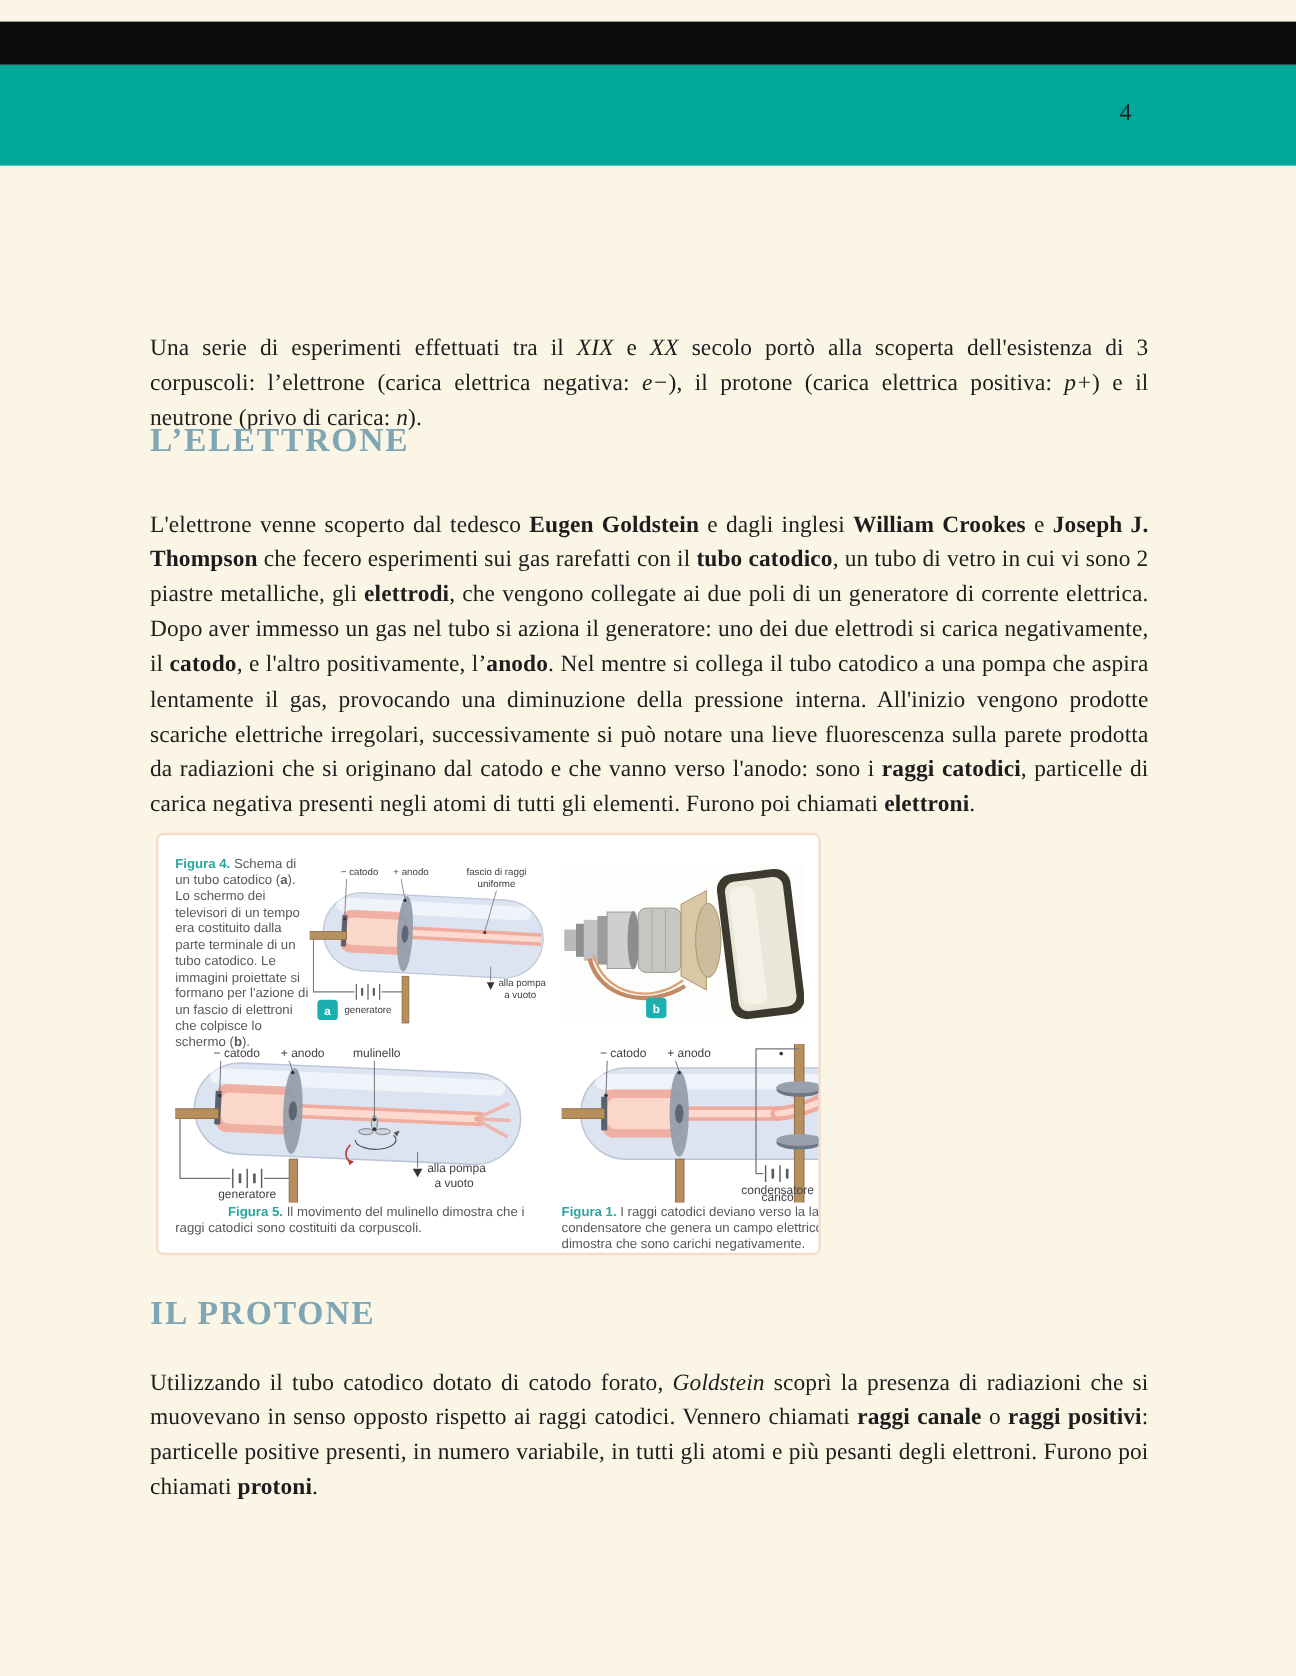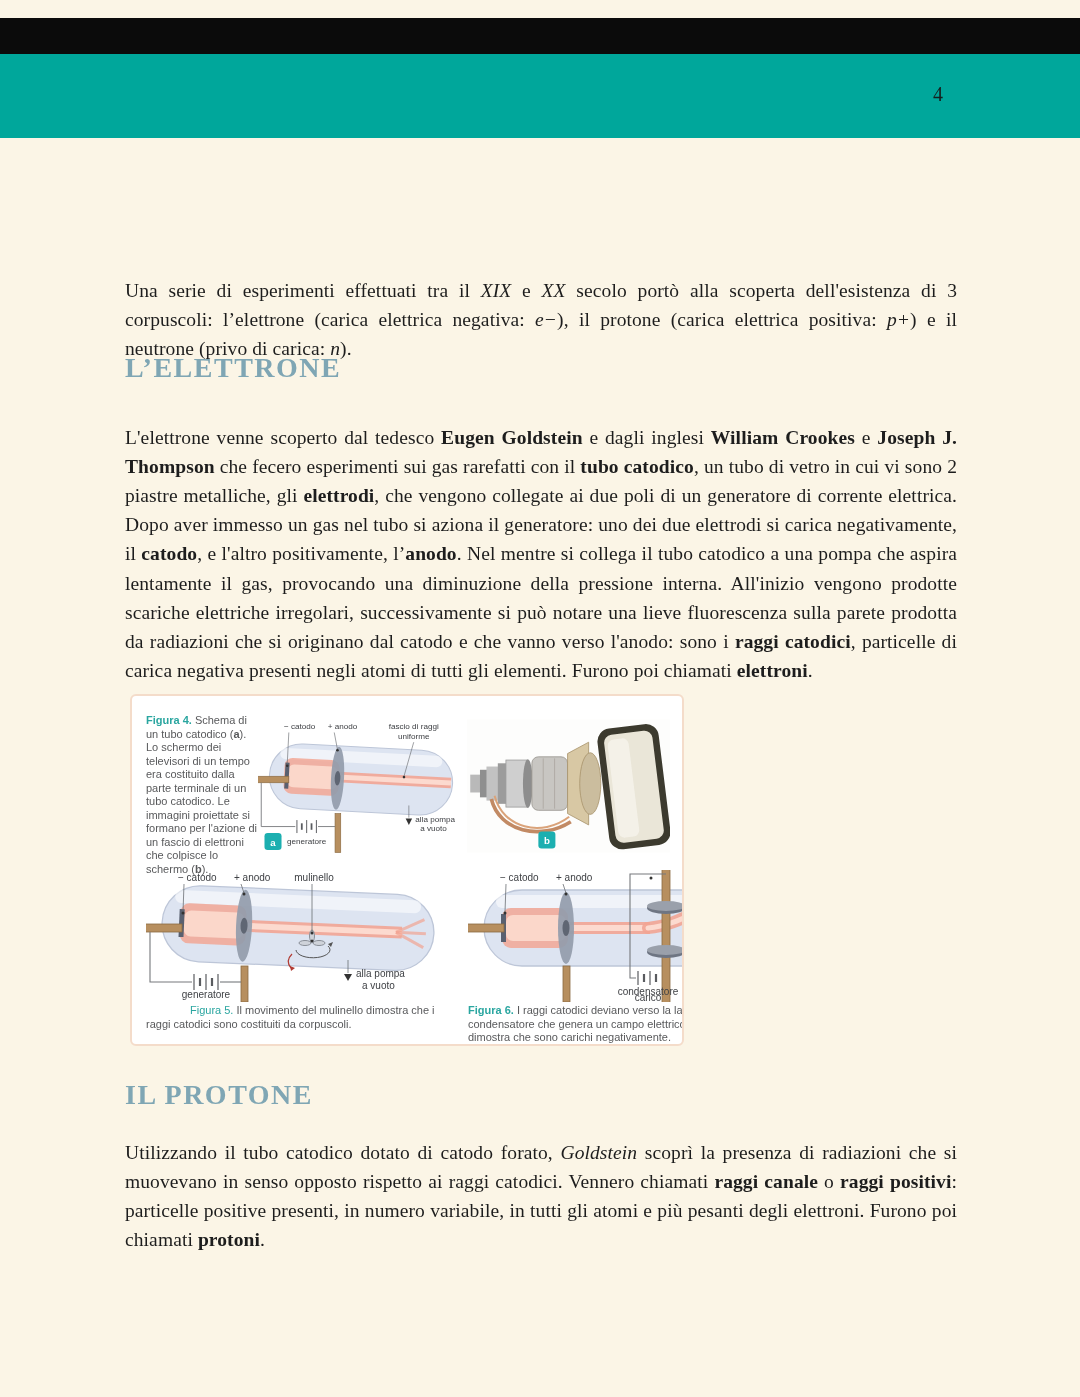--- a/index.html
+++ b/index.html
@@ -198,21 +198,21 @@
             <path class="wire" d="M74,112 L95,112"></path>
             <text class="lblm" x="60" y="128">generatore</text>
           </g>
           <g>
             <line class="ld" x1="202" y1="90" x2="202" y2="103"></line>
             <path d="M198,104 L206,104 L202,111 Z" fill="#333"></path>
             <text class="lbl" x="210" y="107">alla pompa</text>
             <text class="lbl" x="216" y="119">a vuoto</text>
           </g>
         </svg>
-        <div class="figcap"><span style="font-weight: 400; color: rgb(42, 166, 160); padding-left: 44px;">Figura 5.</span><span> Il movimento del mulinello dimostra che i raggi catodici sono costituiti da corpuscoli.</span></div>
+        <div class="figcap"><span style="font-weight: 700; color: rgb(42, 166, 160); padding-left: 44px;">Figura 5.</span><span> Il movimento del mulinello dimostra che i raggi catodici sono costituiti da corpuscoli.</span></div>
       </div>
 
       <div class="fig-col">
 
         <svg width="306" height="132" viewBox="0 0 306 132">
           <g>
             <rect x="16" y="20" width="272" height="76" rx="38" fill="#DDE4F1" stroke="#BDC6D8" stroke-width="1.3"></rect>
             <rect x="28" y="25" width="246" height="13" rx="6" fill="#ffffff" opacity="0.55"></rect>
             <rect x="34" y="38" width="66" height="40" rx="9" fill="#F2A795" opacity="0.85"></rect>
             <rect x="38" y="45" width="60" height="26" rx="7" fill="#FBD7CA"></rect>
@@ -253,21 +253,21 @@
             <text class="lblm" x="180" y="125">condensatore</text>
             <text class="lblm" x="180" y="131" dy="0">carico</text>
           </g>
           <g>
             <line class="ld" x1="228" y1="98" x2="228" y2="106"></line>
             <path d="M224,107 L232,107 L228,114 Z" fill="#333"></path>
             <text class="lbl" x="236" y="110">alla pompa</text>
             <text class="lbl" x="242" y="122">a vuoto</text>
           </g>
         </svg>
-        <div class="figcap"><span style="font-weight: 700; color: rgb(42, 166, 160);">Figura 6.</span><span> I raggi catodici deviano verso la lamina positiva di un condensatore che genera un campo elettrico trasversale: ciò dimostra che sono carichi negativamente.</span></div>
+        <div class="figcap"><span style="font-weight: 700; color: rgb(42, 166, 160);">Figura 1.</span><span> I raggi catodici deviano verso la lamina positiva di un condensatore che genera un campo elettrico trasversale: ciò dimostra che sono carichi negativamente.</span></div>
       </div>
     </div>
   </div>
 
   <div class="h2" id="h-proton">IL PROTONE</div>
 
   <p class="para" id="p-proton"><span>Utilizzando il tubo catodico dotato di catodo forato, </span><span style="font-style: italic;">Goldstein</span><span> scoprì la presenza di radiazioni che si muovevano in senso opposto rispetto ai raggi catodici. Vennero chiamati </span><span style="font-weight: 700;">raggi canale</span><span> o </span><span style="font-weight: 700;">raggi positivi</span><span>: particelle positive presenti, in numero variabile, in tutti gli atomi e più pesanti degli elettroni. Furono poi chiamati </span><span style="font-weight: 700;">protoni</span><span>.</span></p>
 
 </div>
 

